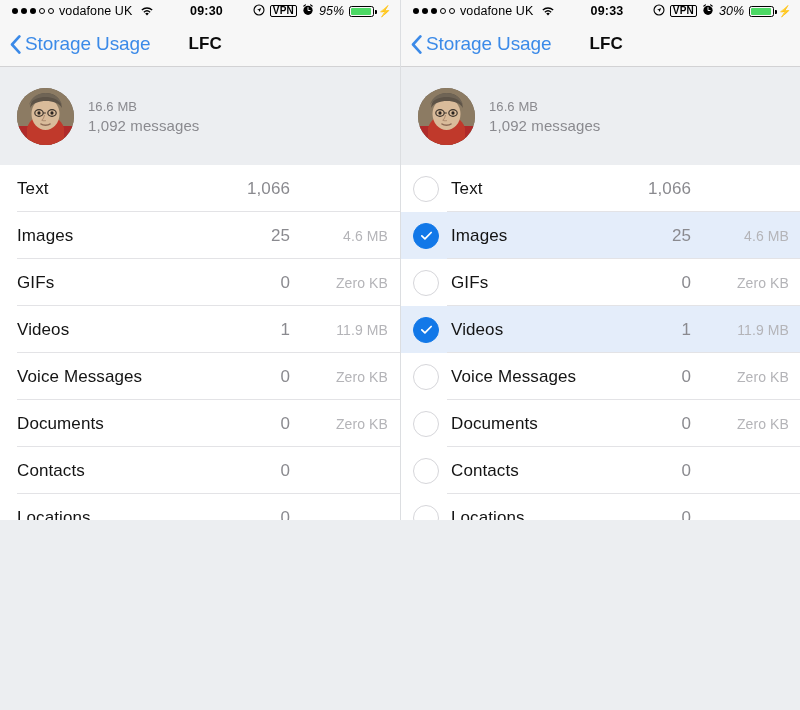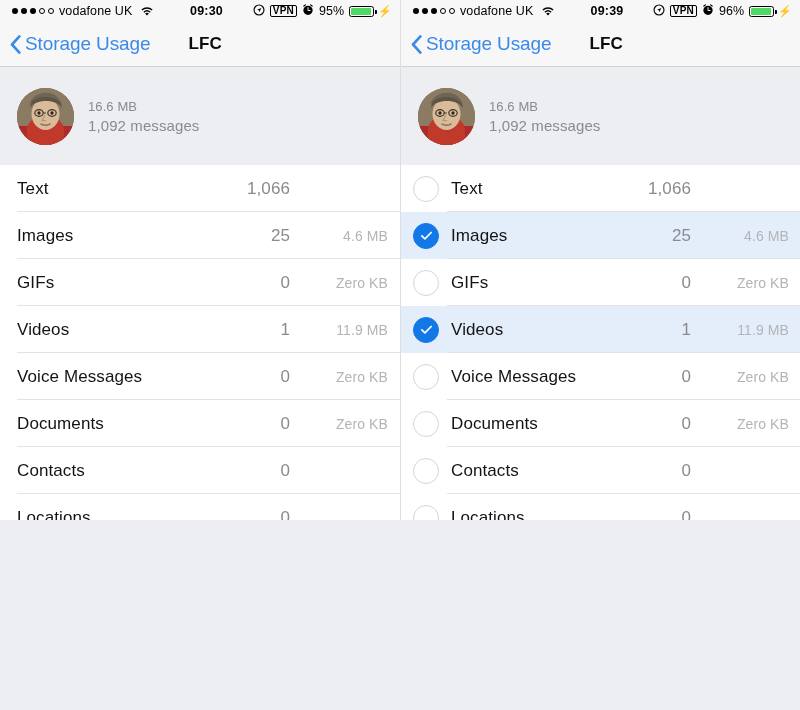--- a/index.html
+++ b/index.html
@@ -34,21 +34,21 @@
   }
   .sb-right {
     margin-left:auto; display:flex; align-items:center; gap:5px;
     position:relative; z-index:2;
   }
   .vpn-badge {
     border:1.3px solid #000; border-radius:2px;
     font-size:10px; font-weight:bold; padding:0 2px; line-height:10px;
     letter-spacing:.2px;
   }
-  .battery-pct { font-size:12.5px; letter-spacing:.1px; }
+  .battery-pct { font-size:12.5px; letter-spacing:.1px;font-style:italic; }
   .battery {
     width:25px; height:11px; border:1.3px solid #000; border-radius:2.5px;
     position:relative; padding:1px;
   }
   .battery::after {
     content:""; position:absolute; right:-3.5px; top:3px;
     width:2px; height:4px; background:#000; border-radius:0 1px 1px 0;
   }
   .battery-fill { height:100%; background:#4cd964; border-radius:1px; }
   .bolt { font-size:11px; line-height:1; margin-left:-1px; }
@@ -283,33 +283,33 @@
           </div>
           <span class="carrier">vodafone UK</span>
           <span class="wifi">
             <svg viewBox="0 0 16 12" width="14" height="11">
               <path d="M8 10.6 5.9 8.2a3.2 3.2 0 0 1 4.2 0z" fill="#000"></path>
               <path d="M3.9 6.2a6.2 6.2 0 0 1 8.2 0l-1 1.2a4.7 4.7 0 0 0-6.2 0z" fill="#000"></path>
               <path d="M1.6 3.6a9.6 9.6 0 0 1 12.8 0l-1 1.2a8.1 8.1 0 0 0-10.8 0z" fill="#000"></path>
             </svg>
           </span>
         </div>
-        <div class="sb-time">09:39</div>
+        <div class="sb-time">09:33</div>
         <div class="sb-right">
           <span><svg viewBox="0 0 14 14" width="12" height="12">
               <circle cx="7" cy="7" r="5.8" fill="none" stroke="#000" stroke-width="1.3"></circle>
               <path d="M9.6 4.6 4.8 6.6l2 .8.8 2z" fill="#000"></path>
             </svg></span>
           <span class="vpn-badge">VPN</span>
           <span><svg viewBox="0 0 14 14" width="12" height="12">
               <circle cx="7" cy="7.4" r="5.4" fill="#000"></circle>
               <path d="M7 4.2v3.4h2.4" stroke="#fff" stroke-width="1.1" fill="none" stroke-linecap="round"></path>
               <path d="M2.2 2.4 4 1M11.8 2.4 10 1" stroke="#000" stroke-width="1.4" stroke-linecap="round"></path>
             </svg></span>
-          <span class="battery-pct">96%</span>
+          <span class="battery-pct">30%</span>
           <div class="battery">
             <div class="battery-fill" style="width: 96%;"></div>
           </div>
           <span class="bolt">⚡</span>
         </div>
       </div>
       <div class="navbar">
         <div class="back-btn">
           <svg class="chev" viewBox="0 0 11 19">
             <path d="M9.4 1.4 2 9.5l7.4 8.1" fill="none" stroke="#3b8ae8" stroke-width="2.6" stroke-linecap="round" stroke-linejoin="round"></path>

